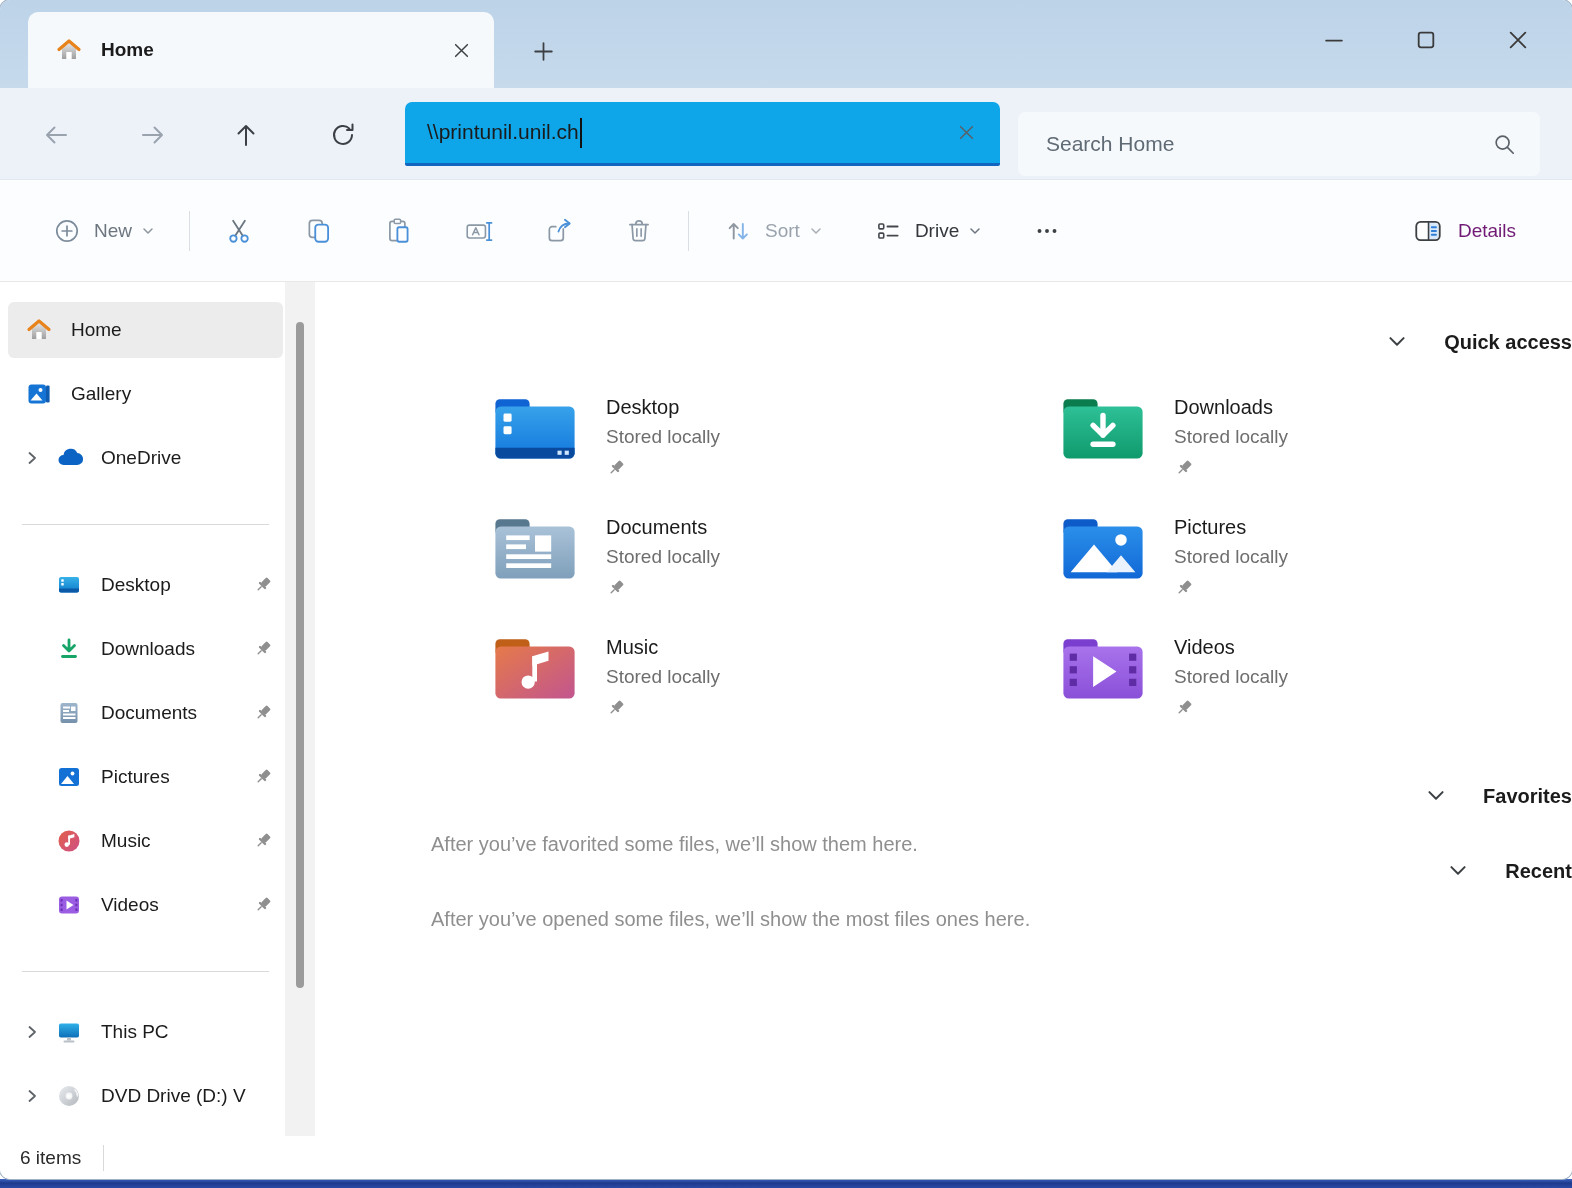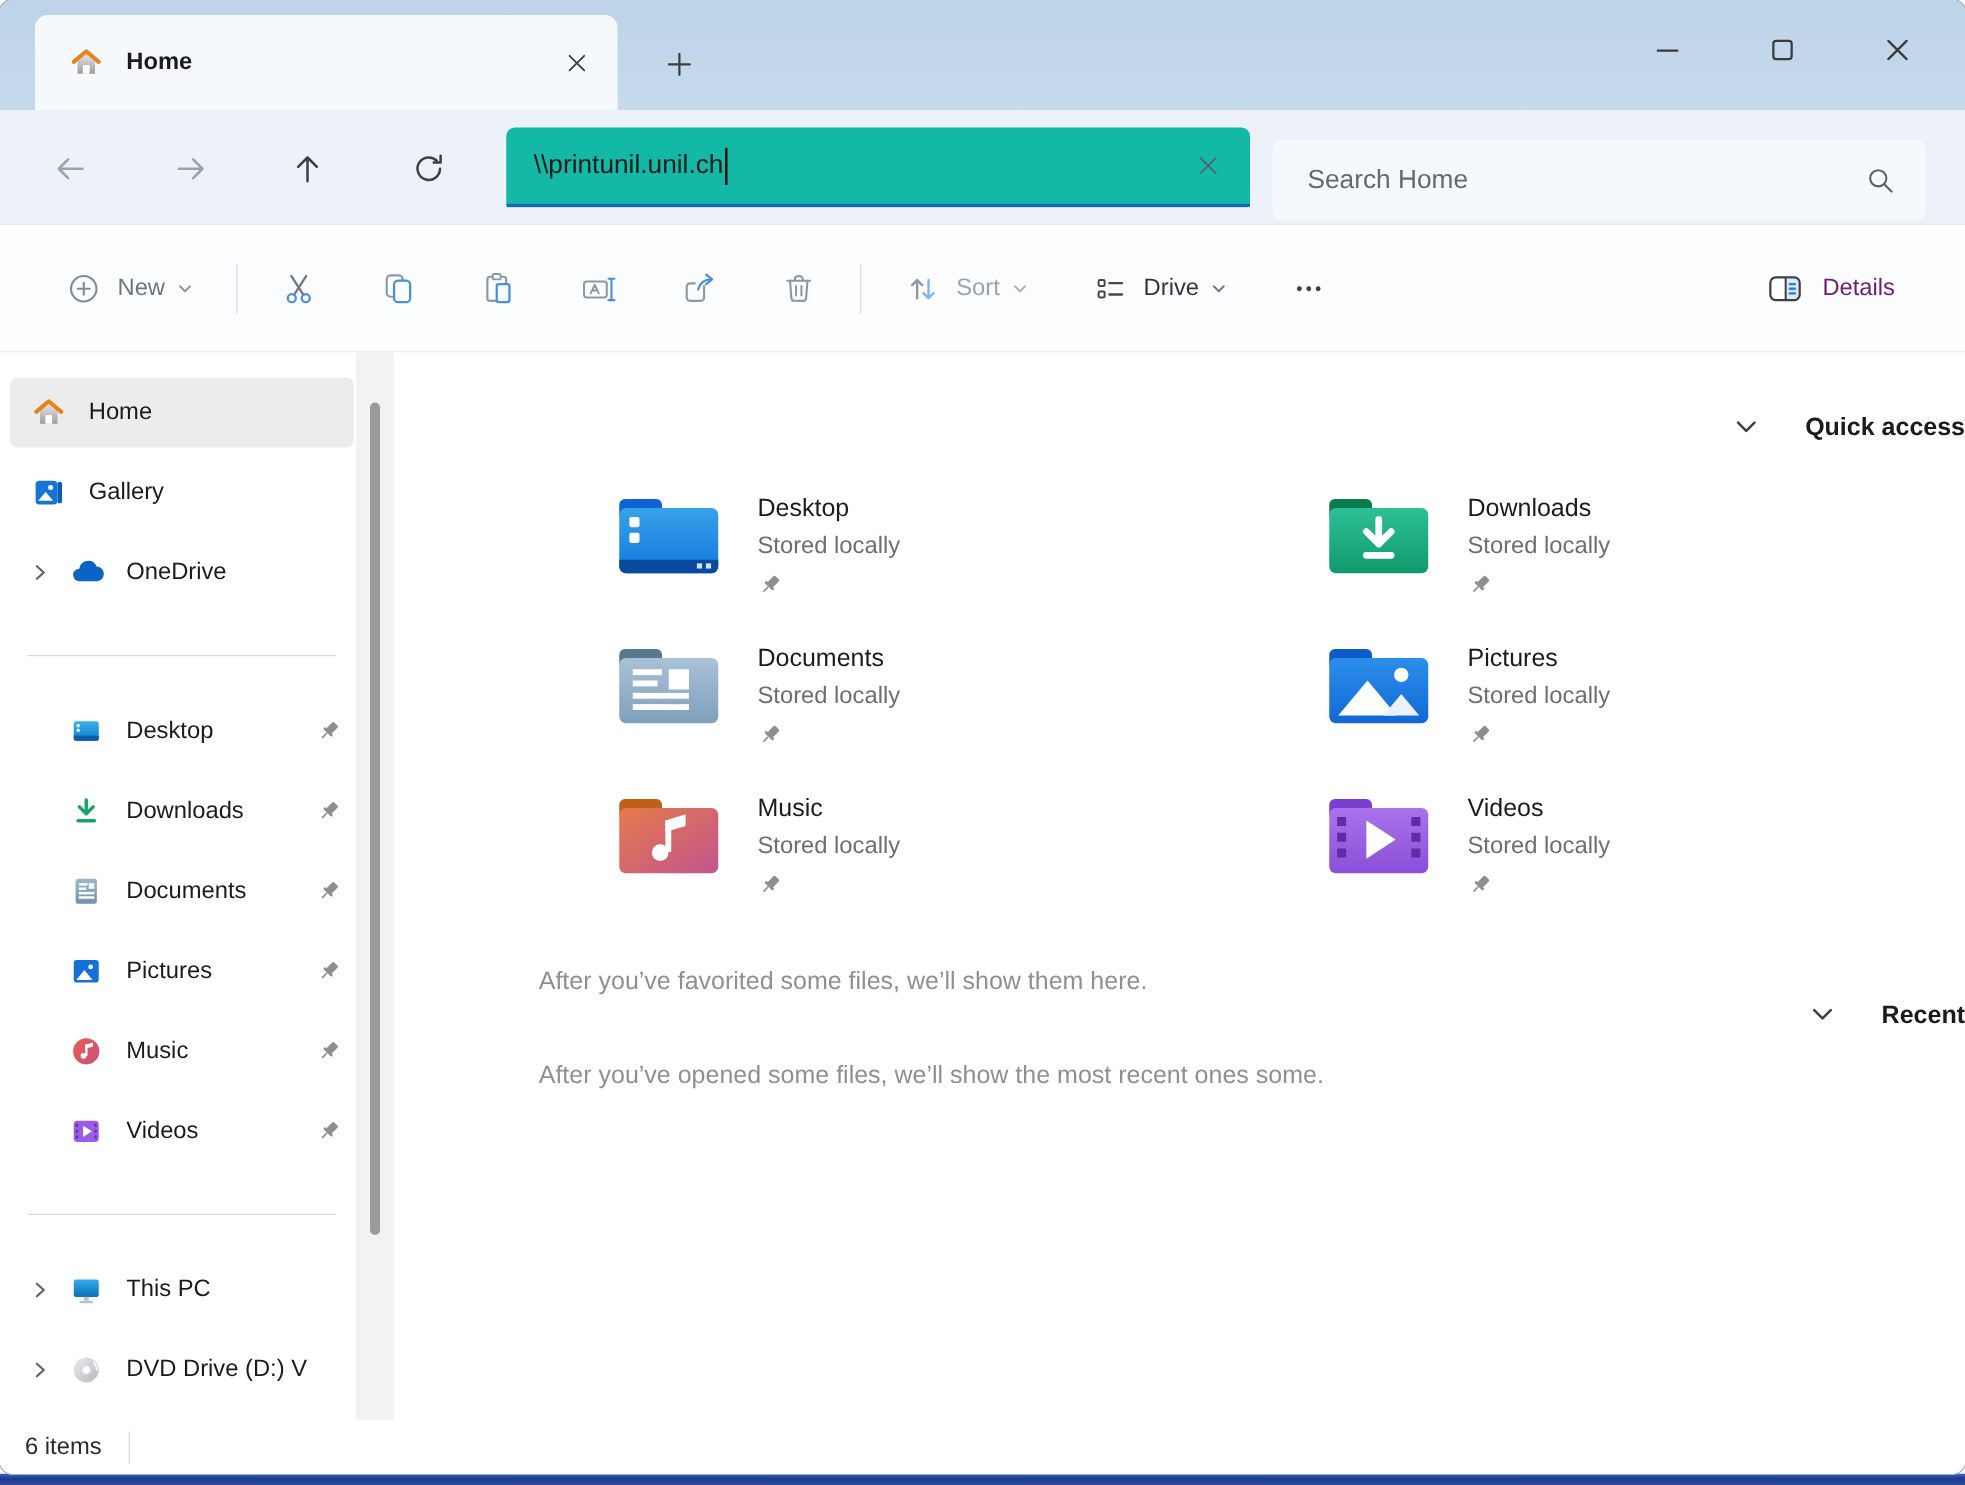--- a/index.html
+++ b/index.html
@@ -19,21 +19,21 @@
   .iconbtn{display:flex;align-items:center;justify-content:center;border-radius:6px;cursor:default;}
   .tab-close{width:38px;height:38px;}
   .newtab{position:absolute;left:522px;top:30px;width:42px;height:42px;}
   .wincontrols{position:absolute;right:22px;top:14px;display:flex;}
   .winbtn{width:64px;height:52px;display:flex;align-items:center;justify-content:center;margin-left:28px;}
 
   
   .navrow{position:absolute;left:0;top:88px;right:0;height:92px;background:#edf2f9;
     border-bottom:1px solid #e2e8f0;box-sizing:border-box;}
   .navbtn{position:absolute;top:24px;width:46px;height:46px;}
-  .addrbar{position:absolute;left:405px;top:14px;width:595px;height:64px;background:#14b8a6;
+  .addrbar{position:absolute;left:405px;top:14px;width:595px;height:64px;background:#0ea5e9;
     border-radius:7px 7px 2px 2px;border-bottom:3px solid #1266c0;box-sizing:border-box;
     display:flex;align-items:center;padding:0 14px 0 22px;}
   .addr-text{flex:1;font-size:21px;color:#1b1b1b;white-space:nowrap;overflow:hidden;}
   .caret{display:inline-block;width:2px;height:30px;background:#111;vertical-align:middle;
     margin-left:1px;animation:blink 1.1s steps(1) infinite;}
   @keyframes blink{50%{opacity:0;}}
   .addr-clear{width:40px;height:40px;}
   .searchbox{position:absolute;left:1018px;top:24px;width:522px;height:64px;background:#f6f9fc;
     border-radius:7px;display:flex;align-items:center;padding:0 16px 0 26px;box-sizing:border-box;}
   .searchbox input{flex:1;border:none;outline:none;background:transparent;font-size:21px;
@@ -767,31 +767,39 @@
                       <rect x="5.6" y="1.5" width="4.8" height="6.5" rx="1"></rect>
                       <rect x="4.2" y="7.6" width="7.6" height="1.9" rx="0.95"></rect>
                       <rect x="7.45" y="9.5" width="1.1" height="4.5" rx="0.55"></rect>
                     </g>
                   </svg>
               </span>
             </div>
           </div>
         </div>
 
+        <div class="sec-head sec-favorites">
+          <span class="sec-chev">
+            <svg width="22" height="22" viewBox="0 0 20 20">
+                <path d="M4 6.5 L10 12.5 L16 6.5" class="sk" stroke="#3c4043" stroke-width="1.8"></path>
+              </svg>
+          </span>
+          <span class="sec-title">Favorites</span>
+        </div>
         <div class="sec-empty">After you’ve favorited some files, we’ll show them here.</div>
 
         <div class="sec-head sec-recent">
           <span class="sec-chev">
             <svg width="22" height="22" viewBox="0 0 20 20">
                 <path d="M4 6.5 L10 12.5 L16 6.5" class="sk" stroke="#3c4043" stroke-width="1.8"></path>
               </svg>
           </span>
           <span class="sec-title">Recent</span>
         </div>
-        <div class="sec-empty">After you’ve opened some files, we’ll show the most recent ones some.</div>
+        <div class="sec-empty">After you’ve opened some files, we’ll show the most files ones here.</div>
 
       </div>
     </div>
 
     <div class="statusbar">
       <span class="status-count">6 items</span>
       <span class="status-div"></span>
     </div>
 
   </div>

